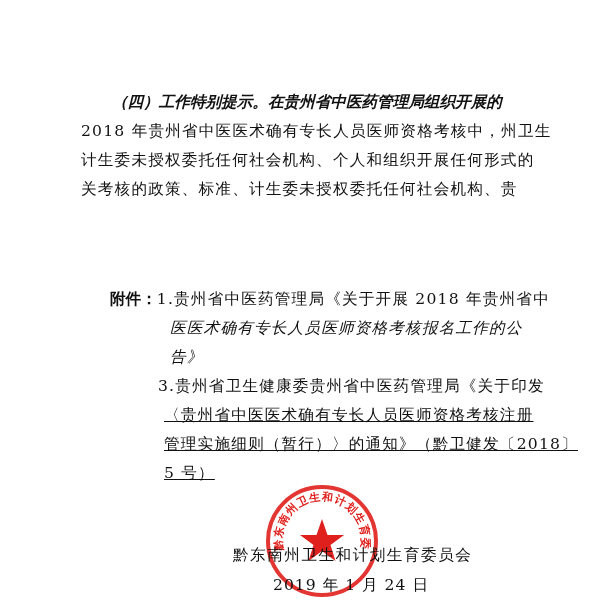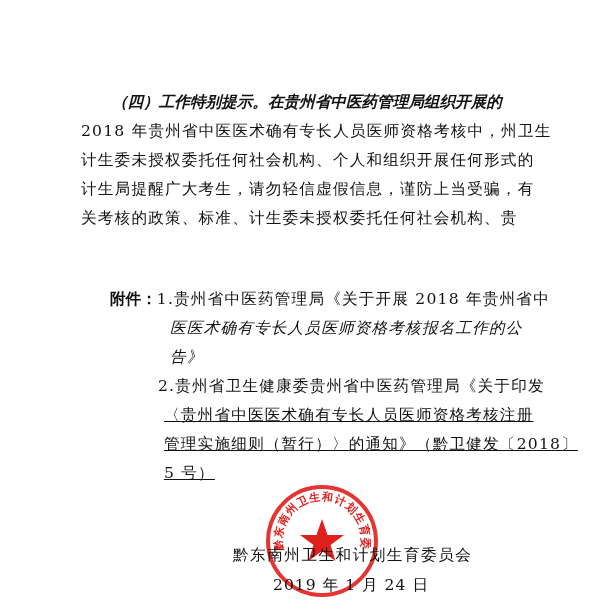--- a/index.html
+++ b/index.html
@@ -19,31 +19,30 @@
   .sign { position: absolute; left: 233px; top: 545px; font-size: 15.6px; letter-spacing: 1.5px; white-space: nowrap; }
   .date { position: absolute; left: 273px; top: 575px; font-size: 15.6px; letter-spacing: 1px; white-space: nowrap; text-align: center; }
 </style>
 </head>
 <body>
 
 <div class="para" style="top:88px;">
   <span class="line indent"><span class="bold">（四）工作特别提示。在贵州省中医药管理局组织开展的</span></span>
   <span class="line">2018 年贵州省中医医术确有专长人员医师资格考核中，州卫生</span>
   <span class="line">计生委未授权委托任何社会机构、个人和组织开展任何形式的</span>
-  <span class="line">计生局提醒广大考生，请勿轻信虚假信息，谨防上当受骗，有</span>
   <span class="line">关考核的政策、标准、计生委未授权委托任何社会机构、贵</span>
 </div>
 
 <div class="attach" style="top:285px;">
   <div class="row">
     <span class="bold">附件：</span><span>1.贵州省中医药管理局《关于开展 2018 年贵州省中</span>
   </div>
   <div class="row sub">医医术确有专长人员医师资格考核报名工作的公</div>
   <div class="row sub">告》</div>
-  <div class="row sub2">2.贵州省卫生健康委贵州省中医药管理局《关于印发</div>
+  <div class="row sub2">3.贵州省卫生健康委贵州省中医药管理局《关于印发</div>
   <div class="row sub2b">〈贵州省中医医术确有专长人员医师资格考核注册</div>
   <div class="row sub2b">管理实施细则（暂行）〉的通知》（黔卫健发〔2018〕</div>
   <div class="row sub2b">5 号）</div>
 </div>
 
 <svg class="seal" viewBox="0 0 116 116">
   <defs>
     <path id="arc" d="M 20 70 A 40 40 0 1 1 96 70"></path>
   </defs>
   <circle cx="58" cy="58" r="54" fill="none" stroke="#e0201c" stroke-width="4" opacity="0.9"></circle>

